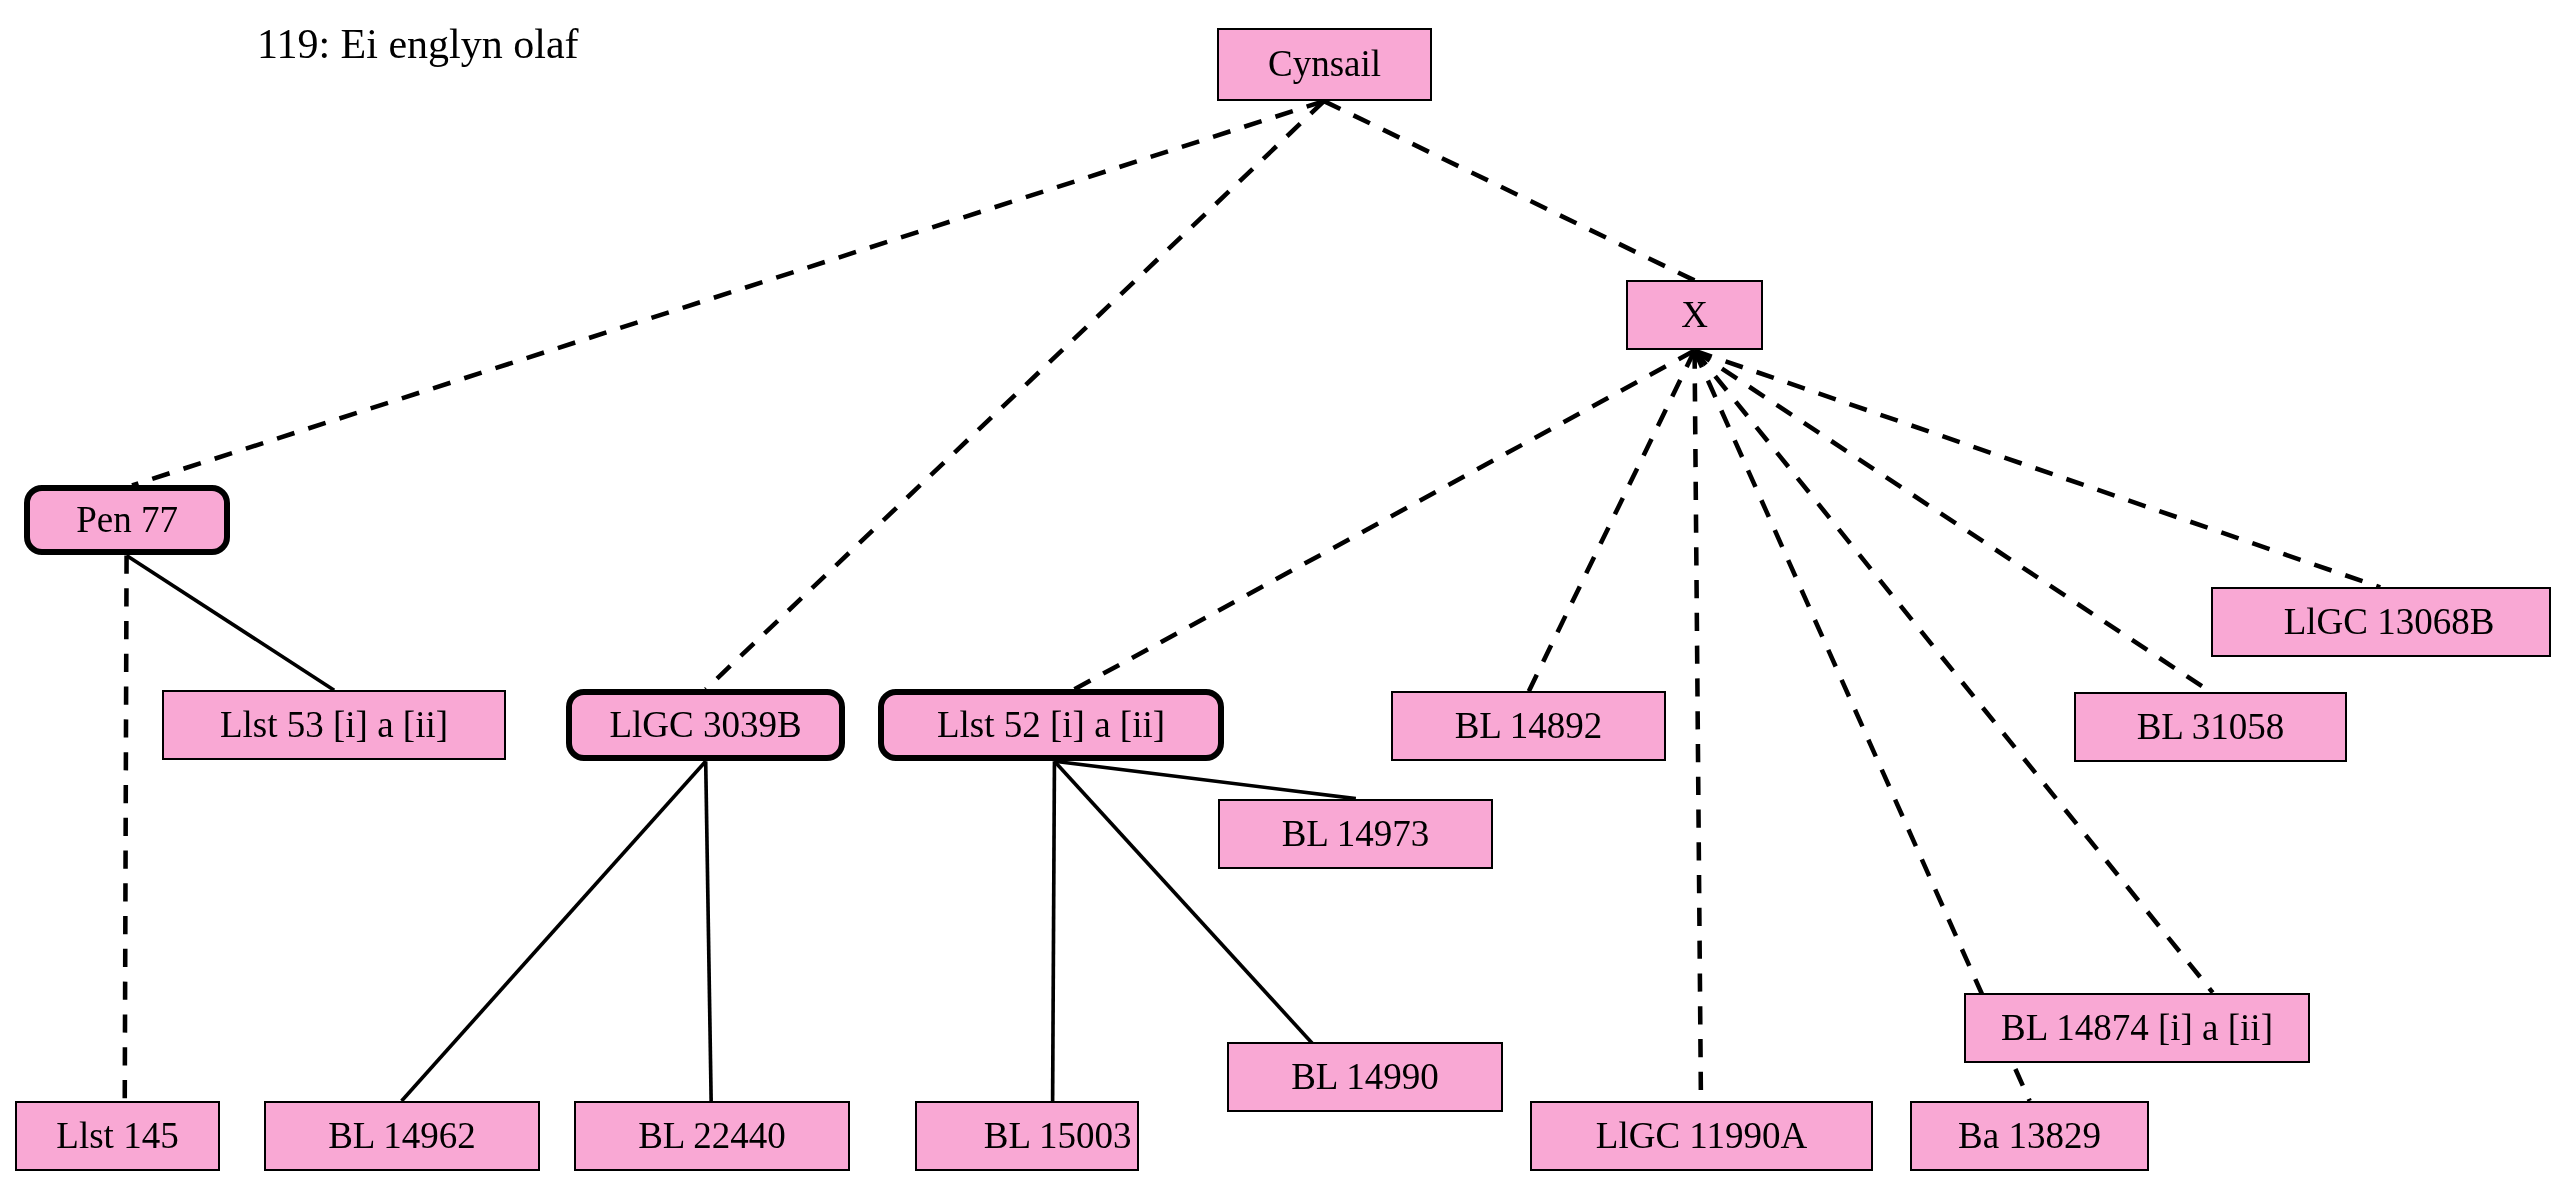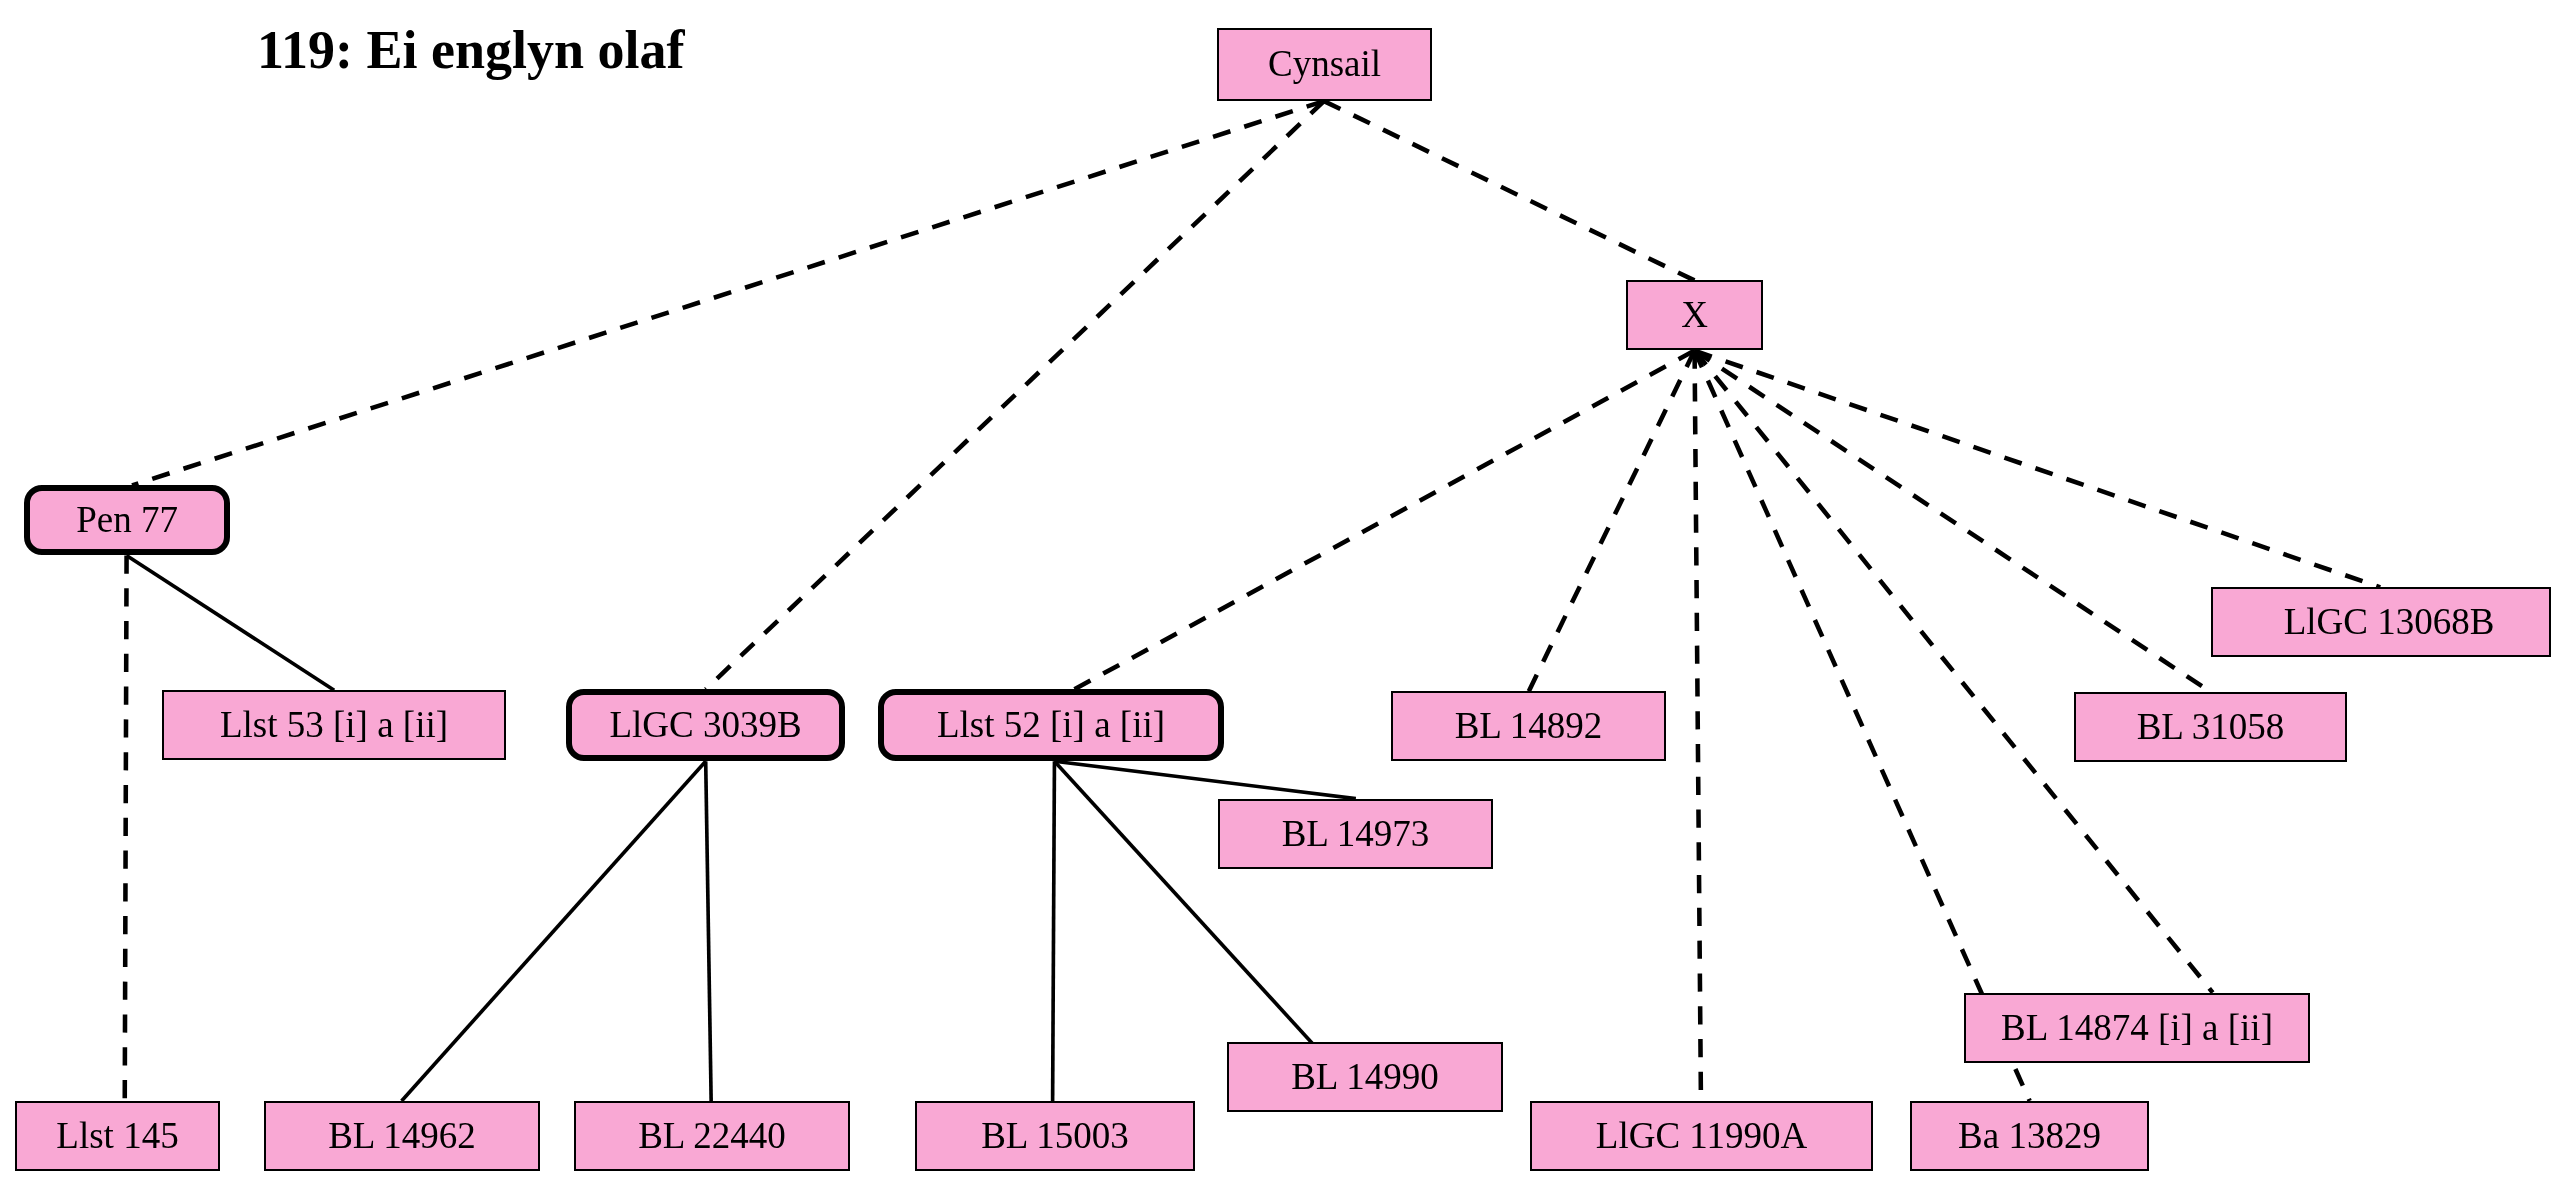--- a/index.html
+++ b/index.html
@@ -20,25 +20,24 @@
   #edge-layer {
     position: absolute;
     left: 0;
     top: 0;
     width: 2576px;
     height: 1202px;
     pointer-events: none;
   }
   .diagram-title {
     position: absolute;
-    font-size: 54px;
+    font-size: 42px;
     color: #000000;
     white-space: nowrap;
     line-height: 1;
-    font-weight: bold;
   }
   .node {
     position: absolute;
     box-sizing: border-box;
     background: #f9a8d4;
     border: 2.7px solid #000000;
     display: flex;
     align-items: center;
     justify-content: center;
     color: #000000;
@@ -120,21 +119,21 @@
       </div>
       <div class="node" style="left: 15px; top: 1101px; width: 205px; height: 70px;">
         <span class="node-label">Llst 145</span>
       </div>
       <div class="node" style="left: 264px; top: 1101px; width: 276px; height: 70px;">
         <span class="node-label">BL 14962</span>
       </div>
       <div class="node" style="left: 574px; top: 1101px; width: 276px; height: 70px;">
         <span class="node-label">BL 22440</span>
       </div>
-      <div class="node" style="left: 915px; top: 1101px; width: 280px; height: 70px;">
+      <div class="node" style="left: 915px; top: 1101px; width: 224px; height: 70px; justify-content: flex-end;">
         <span class="node-label">BL 15003</span>
       </div>
       <div class="node" style="left: 1227px; top: 1042px; width: 276px; height: 70px;">
         <span class="node-label">BL 14990</span>
       </div>
       <div class="node" style="left: 1530px; top: 1101px; width: 343px; height: 70px;">
         <span class="node-label">LlGC 11990A</span>
       </div>
       <div class="node" style="left: 1910px; top: 1101px; width: 239px; height: 70px;">
         <span class="node-label">Ba 13829</span>

